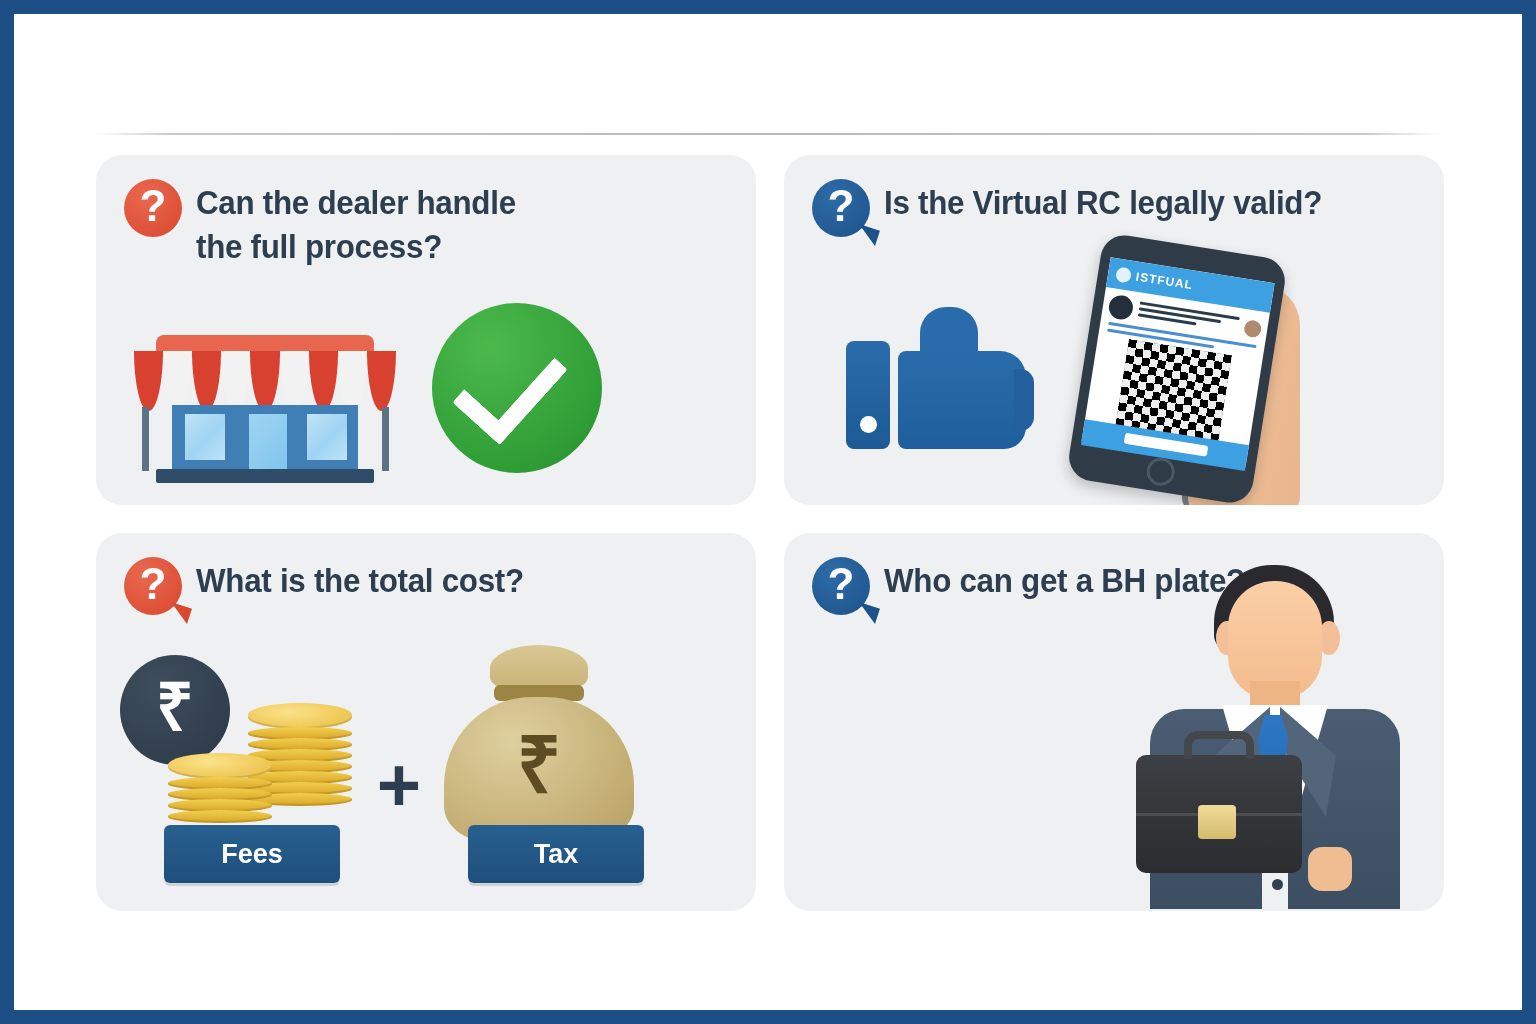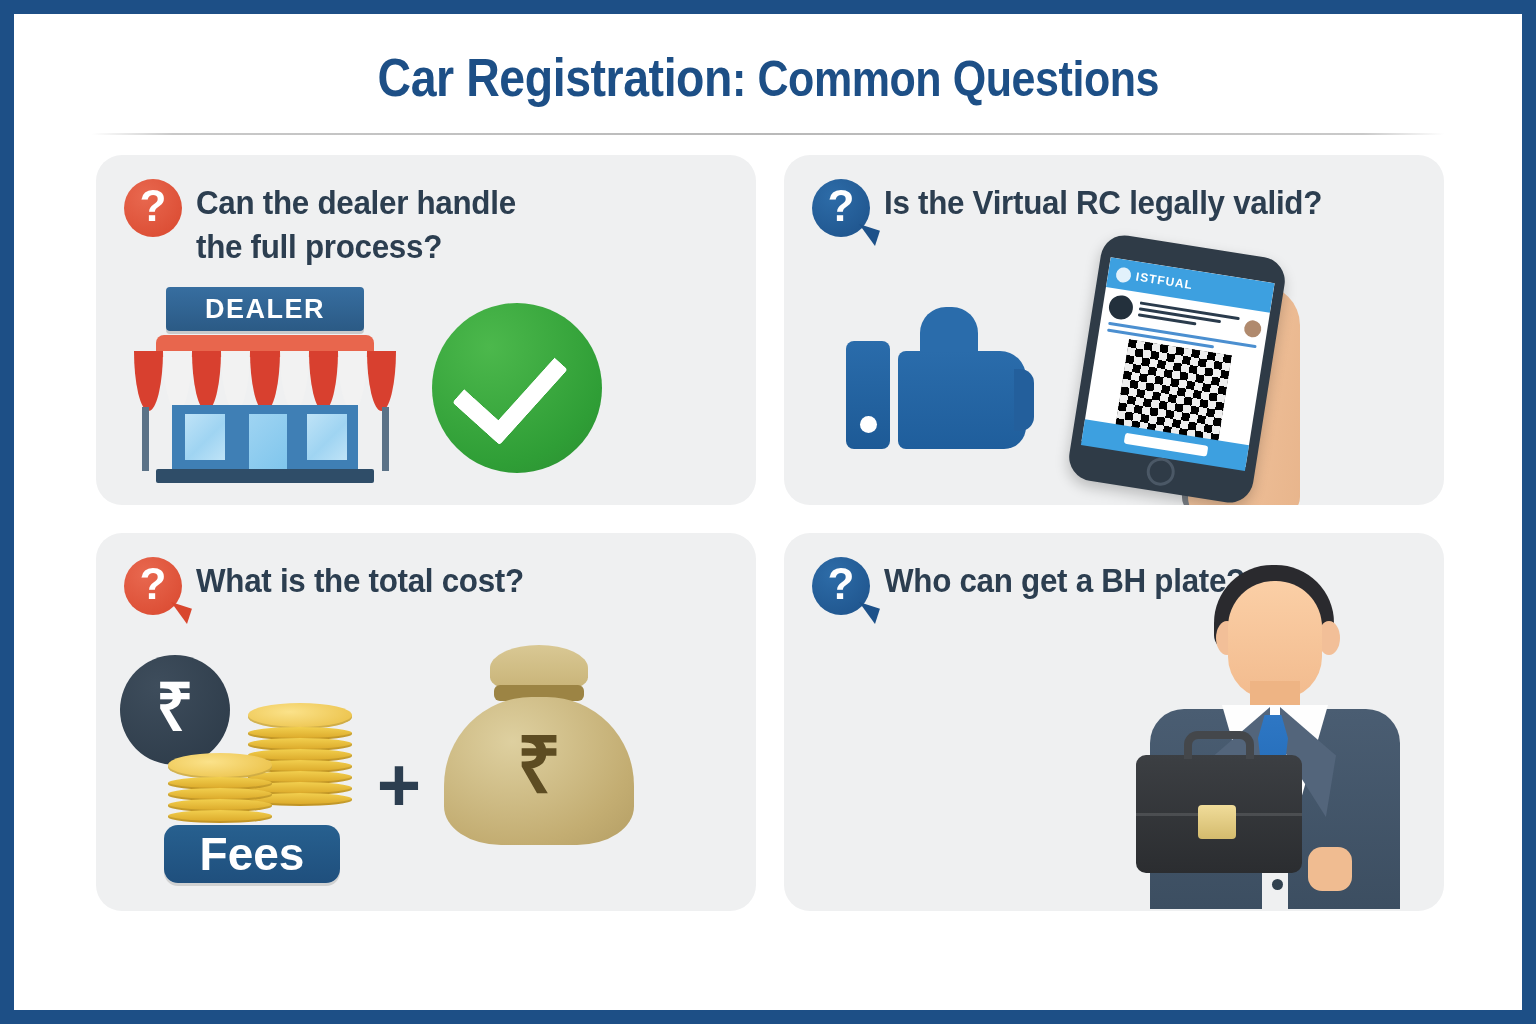--- a/index.html
+++ b/index.html
@@ -302,22 +302,22 @@
     border-radius: 46% 46% 30% 30% / 60% 60% 26% 26%;
     display: flex; align-items: center; justify-content: center;
   }
   .bag .body span {
     color: #5d4c22; font-size: 78px; font-weight: bold; line-height: 1;
     padding-bottom: 12px;
   }
   .tag {
     position: absolute;
     background: linear-gradient(#27608f, #1f4f7d);
-    border-radius: 14px;
-    color: #fff; font-size: 46px; font-weight: bold;
+    border-radius: 6px;
+    color: #fff; font-size: 27px; font-weight: bold;
     display: flex; align-items: center; justify-content: center;
     box-shadow: 0 3px 0 rgba(0,0,0,0.13);
     z-index: 3;
   }
   .tag-fees { left: 68px; top: 292px; width: 176px; height: 58px; }
   .tag-tax  { left: 372px; top: 292px; width: 176px; height: 58px; }
 
   
   .plate {
     position: absolute; left: 22px; top: 140px;
@@ -410,45 +410,37 @@
   .briefcase .seam {
     position: absolute; left: 0; top: 58px; width: 100%; height: 3px;
     background: rgba(255,255,255,0.12);
   }
 </style>
 </head>
 <body>
 
 <div class="page">
 
-  <div class="title-wrap">
-    <div class="title">
-      <span class="t-main">Car Registration</span><span class="t-sub">: </span><span class="t-sub">Common Questions</span>
-    </div>
-  </div>
   <div class="divider"></div>
 
   <div class="grid">
 
     <div class="card">
       <div class="q-head">
         <div class="q-badge red notail">
           <span>?</span>
 
         </div>
         <div class="q-text">
           <div>Can the dealer handle</div>
           <div>the full process?</div>
         </div>
       </div>
 
       <div class="shop">
-        <div class="shop-sign">
-          <span>DEALER</span>
-        </div>
         <div class="awn-bar"></div>
         <div class="awning">
           <i></i>
             <i></i>
             <i></i>
             <i></i>
             <i></i>
             <i></i>
             <i></i>
             <i></i>
@@ -548,20 +540,21 @@
 
       <div class="bag">
         <div class="knot"></div>
         <div class="tie"></div>
         <div class="body">
           <span>₹</span>
         </div>
       </div>
 
       <div class="tag tag-fees">Fees</div>
+      <div class="tag tag-tax">Tax</div>
     </div>
 
     <div class="card">
       <div class="q-head">
         <div class="q-badge blue">
           <span>?</span>
           <span class="tail"></span>
         </div>
         <div class="q-text">Who can get a BH plate?</div>
       </div>

